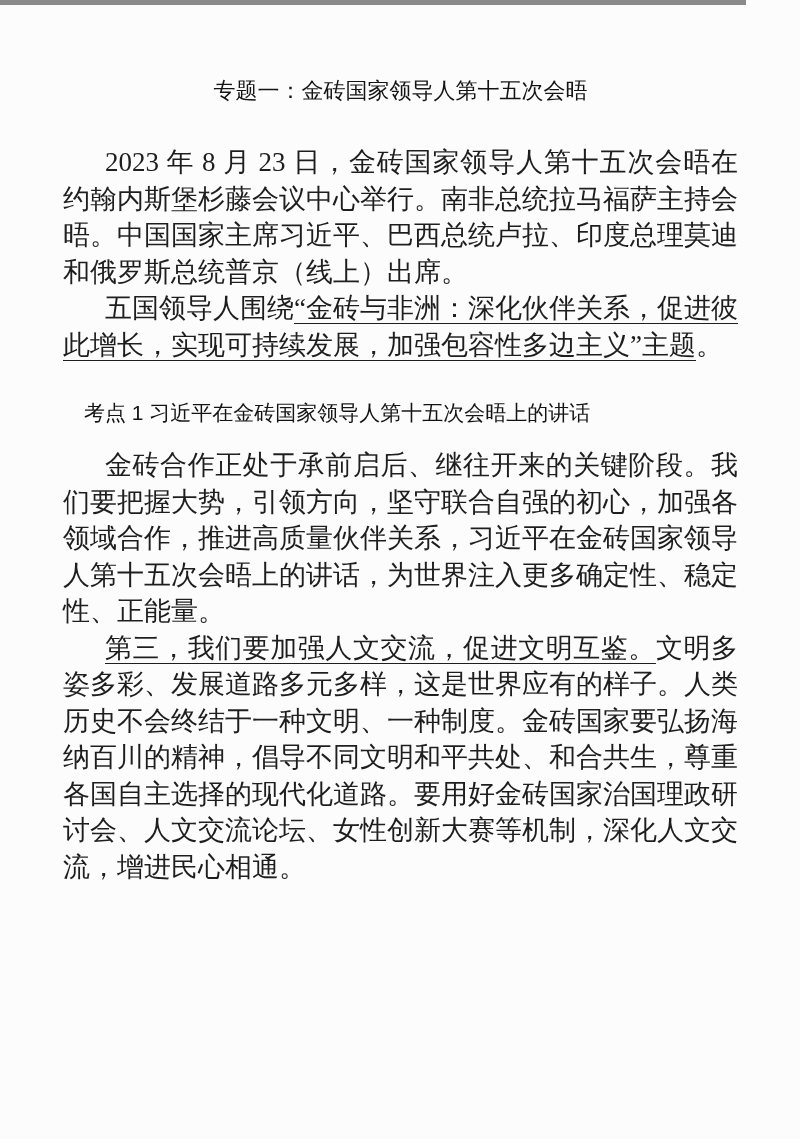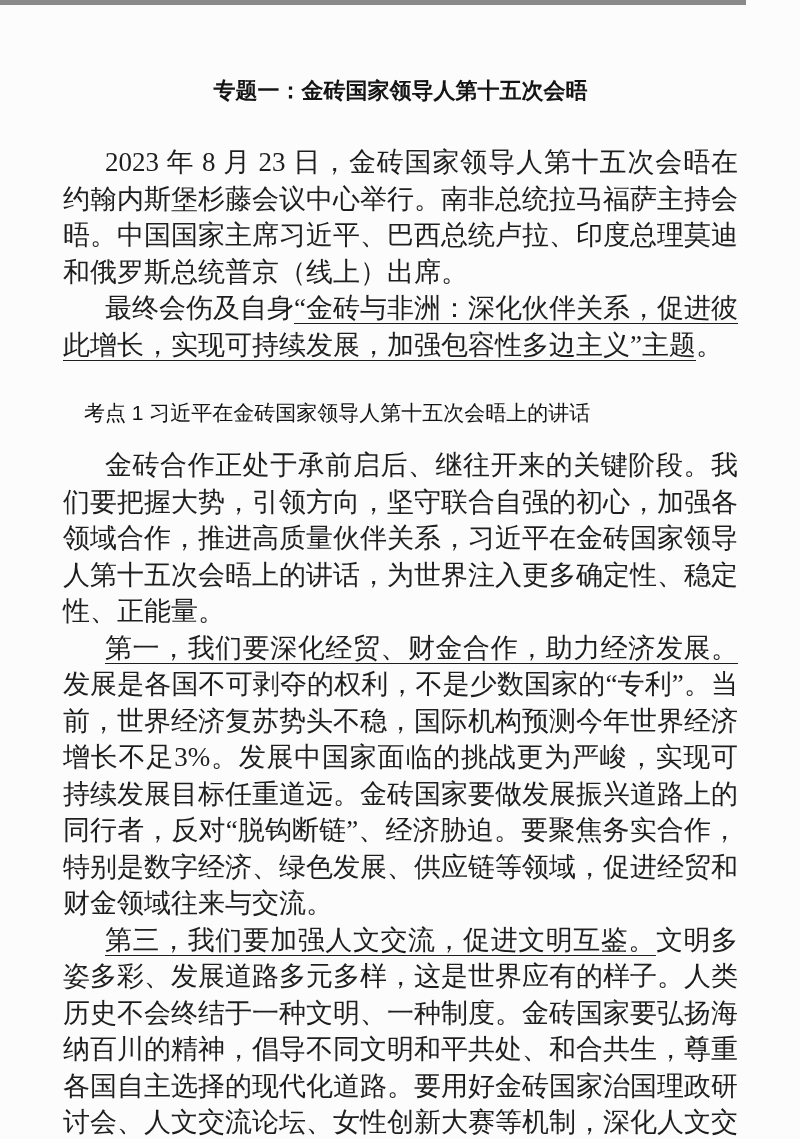--- a/index.html
+++ b/index.html
@@ -21,21 +21,21 @@
     left: 0;
     width: 746px;
     height: 5px;
     background: #8a8a8a;
   }
   .page {
     padding: 76px 62px 0 63px;
   }
   .doc-title {
     font-family: "Liberation Sans", "DejaVu Sans", sans-serif;
-    font-weight: bold;
+    font-weight: normal;
     font-size: 22px;
     line-height: 30px;
     text-align: center;
     color: #141414;
     margin: 0;
   }
   .intro-block {
     margin-top: 38px;
   }
   p.para {
@@ -67,23 +67,22 @@
 </head>
 <body>
 
 <div class="top-edge-bar"></div>
 
 <div class="page">
   <h1 class="doc-title">专题一：金砖国家领导人第十五次会晤</h1>
 
   <div class="intro-block" id="intro-paragraphs">
       <p class="para"><span>2023 年 8 月 23 日，金砖国家领导人第十五次会晤在约翰内斯堡杉藤会议中心举行。南非总统拉马福萨主持会晤。中国国家主席习近平、巴西总统卢拉、印度总理莫迪和俄罗斯总统普京（线上）出席。</span></p>
-      <p class="para"><span>最终会伤及自身</span><span class="u">“金砖与非洲：深化伙伴关系，促进彼此增长，实现可持续发展，加强包容性多边主义”主题</span><span>。</span></p>
+      <p class="para"><span>五国领导人围绕</span><span class="u">“金砖与非洲：深化伙伴关系，促进彼此增长，实现可持续发展，加强包容性多边主义”主题</span><span>。</span></p>
     </div>
 
   <h2 class="section-heading">考点 1 习近平在金砖国家领导人第十五次会晤上的讲话</h2>
 
   <div class="body-block" id="section-paragraphs">
       <p class="para"><span>金砖合作正处于承前启后、继往开来的关键阶段。我们要把握大势，引领方向，坚守联合自强的初心，加强各领域合作，推进高质量伙伴关系，习近平在金砖国家领导人第十五次会晤上的讲话，为世界注入更多确定性、稳定性、正能量。</span></p>
-      <p class="para"><span class="u">第一，我们要深化经贸、财金合作，助力经济发展。</span><span>发展是各国不可剥夺的权利，不是少数国家的“专利”。当前，世界经济复苏势头不稳，国际机构预测今年世界经济增长不足3%。发展中国家面临的挑战更为严峻，实现可持续发展目标任重道远。金砖国家要做发展振兴道路上的同行者，反对“脱钩断链”、经济胁迫。要聚焦务实合作，特别是数字经济、绿色发展、供应链等领域，促进经贸和财金领域往来与交流。</span></p>
       <p class="para"><span class="u">第三，我们要加强人文交流，促进文明互鉴。</span><span>文明多姿多彩、发展道路多元多样，这是世界应有的样子。人类历史不会终结于一种文明、一种制度。金砖国家要弘扬海纳百川的精神，倡导不同文明和平共处、和合共生，尊重各国自主选择的现代化道路。要用好金砖国家治国理政研讨会、人文交流论坛、女性创新大赛等机制，深化人文交流，增进民心相通。</span></p>
     </div>
 </div>
 
 </body></html>

